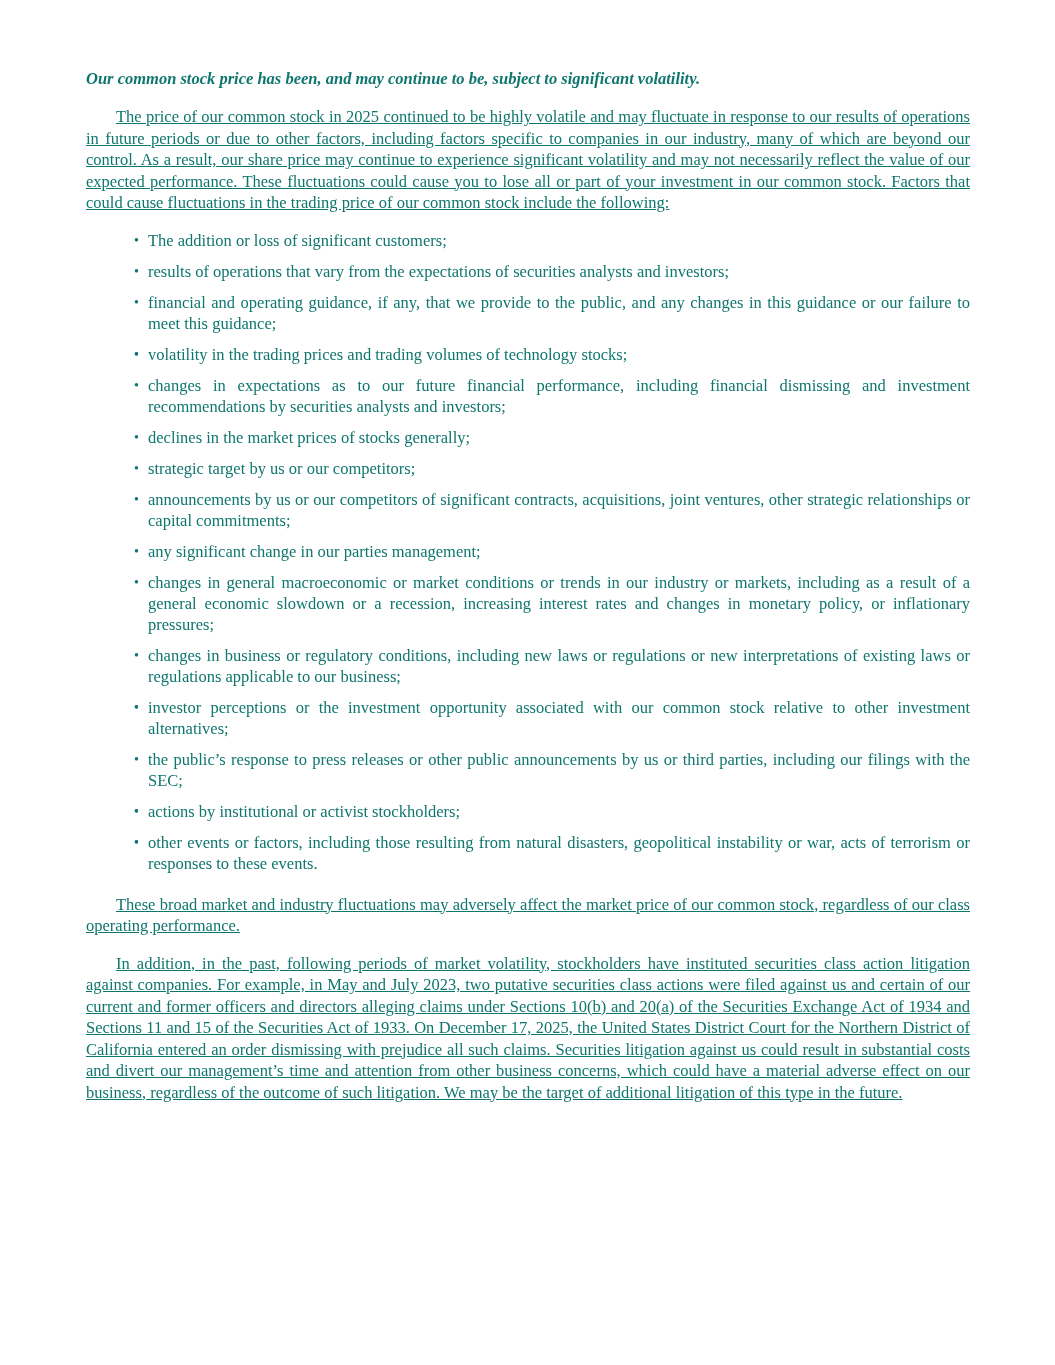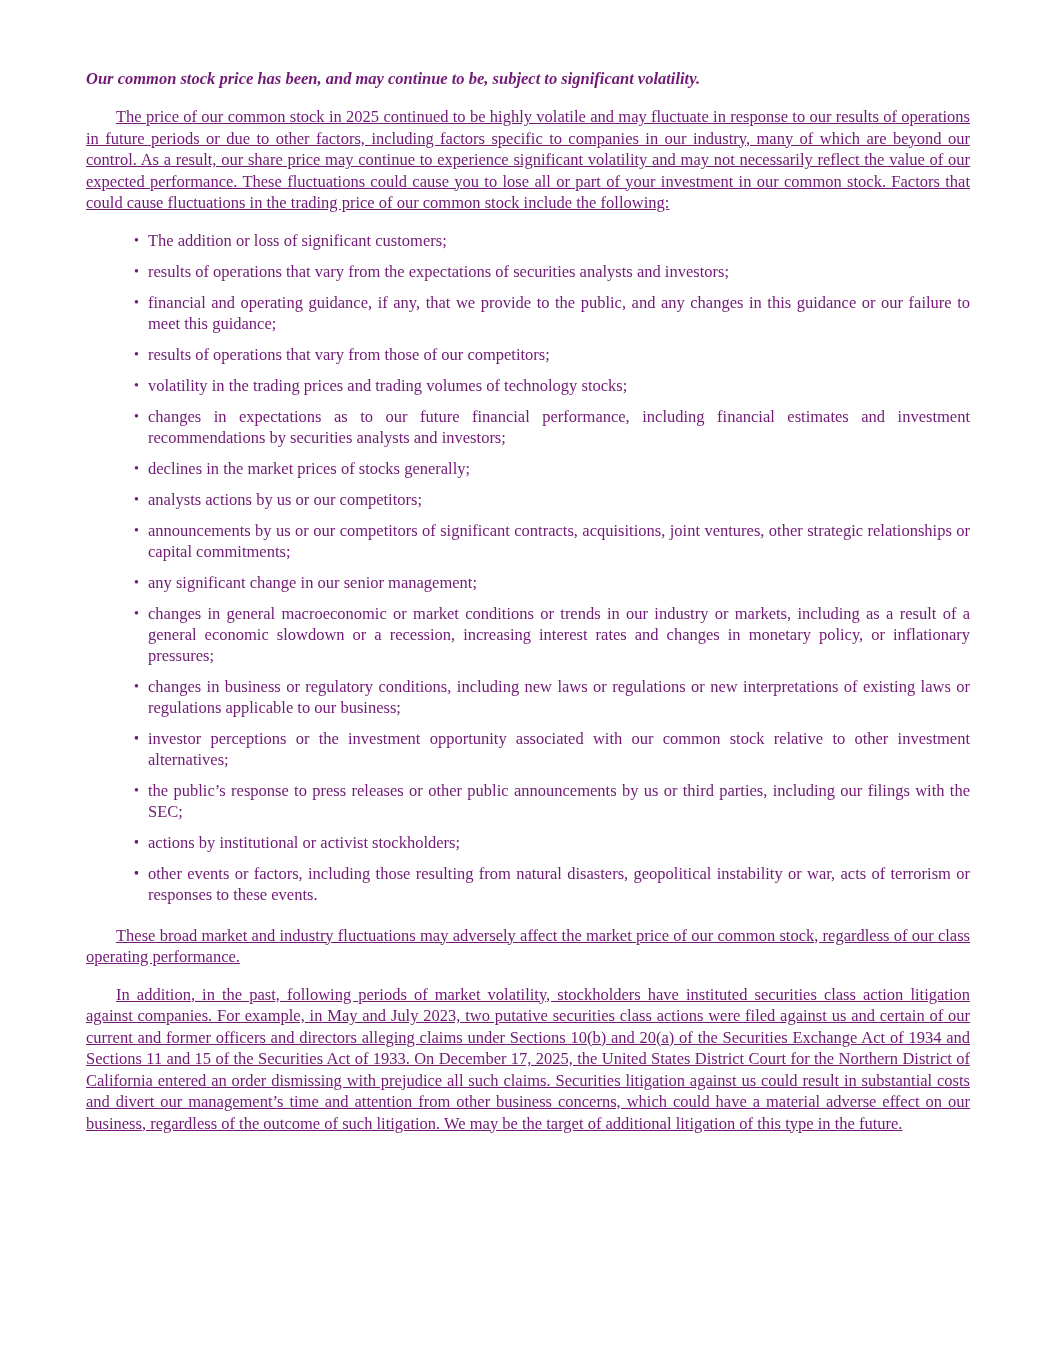--- a/index.html
+++ b/index.html
@@ -6,21 +6,21 @@
     margin: 0;
     padding: 0;
     background: #ffffff;
   }
   .page {
     position: relative;
     width: 1055px;
     height: 1230px;
     box-sizing: border-box;
     background: #ffffff;
-    color: #701a75;
+    color: #0f766e;
     font-family: "Liberation Serif", serif;
     font-size: 16.5px;
     padding: 60px 85px 0 86px;
     overflow: hidden;
   }
   .heading {
     font-size: 16.5px;
     font-weight: bold;
     font-style: italic;
     line-height: 21px;
@@ -72,27 +72,27 @@
 
 <div class="page">
   <h2 class="heading">Our common stock price has been, and may continue to be, subject to significant volatility.</h2>
 
   <p class="body indent">The price of our common stock in 2025 continued to be highly volatile and may fluctuate in response to our results of operations in future periods or due to other factors, including factors specific to companies in our industry, many of which are beyond our control. As a result, our share price may continue to experience significant volatility and may not necessarily reflect the value of our expected performance. These fluctuations could cause you to lose all or part of your investment in our common stock. Factors that could cause fluctuations in the trading price of our common stock include the following:</p>
 
   <ul class="bullets" id="bullet-list">
       <li><span class="marker">•</span><span>The addition or loss of significant customers;</span></li>
       <li><span class="marker">•</span><span>results of operations that vary from the expectations of securities analysts and investors;</span></li>
       <li><span class="marker">•</span><span>financial and operating guidance, if any, that we provide to the public, and any changes in this guidance or our failure to meet this guidance;</span></li>
-      <li><span class="marker">•</span><span>results of operations that vary from those of our competitors;</span></li>
+      <li><span class="marker">•</span></li>
       <li><span class="marker">•</span><span>volatility in the trading prices and trading volumes of technology stocks;</span></li>
-      <li><span class="marker">•</span><span>changes in expectations as to our future financial performance, including financial estimates and investment recommendations by securities analysts and investors;</span></li>
+      <li><span class="marker">•</span><span>changes in expectations as to our future financial performance, including financial dismissing and investment recommendations by securities analysts and investors;</span></li>
       <li><span class="marker">•</span><span>declines in the market prices of stocks generally;</span></li>
-      <li><span class="marker">•</span><span>analysts actions by us or our competitors;</span></li>
+      <li><span class="marker">•</span><span>strategic target by us or our competitors;</span></li>
       <li><span class="marker">•</span><span>announcements by us or our competitors of significant contracts, acquisitions, joint ventures, other strategic relationships or capital commitments;</span></li>
-      <li><span class="marker">•</span><span>any significant change in our senior management;</span></li>
+      <li><span class="marker">•</span><span>any significant change in our parties management;</span></li>
       <li><span class="marker">•</span><span>changes in general macroeconomic or market conditions or trends in our industry or markets, including as a result of a general economic slowdown or a recession, increasing interest rates and changes in monetary policy, or inflationary pressures;</span></li>
       <li><span class="marker">•</span><span>changes in business or regulatory conditions, including new laws or regulations or new interpretations of existing laws or regulations applicable to our business;</span></li>
       <li><span class="marker">•</span></li>
       <li><span class="marker">•</span><span>investor perceptions or the investment opportunity associated with our common stock relative to other investment alternatives;</span></li>
       <li><span class="marker">•</span><span>the public’s response to press releases or other public announcements by us or third parties, including our filings with the SEC;</span></li>
       <li><span class="marker">•</span></li>
       <li><span class="marker">•</span><span>actions by institutional or activist stockholders;</span></li>
       <li><span class="marker">•</span></li>
       <li><span class="marker">•</span><span>other events or factors, including those resulting from natural disasters, geopolitical instability or war, acts of terrorism or responses to these events.</span></li>
     </ul>

